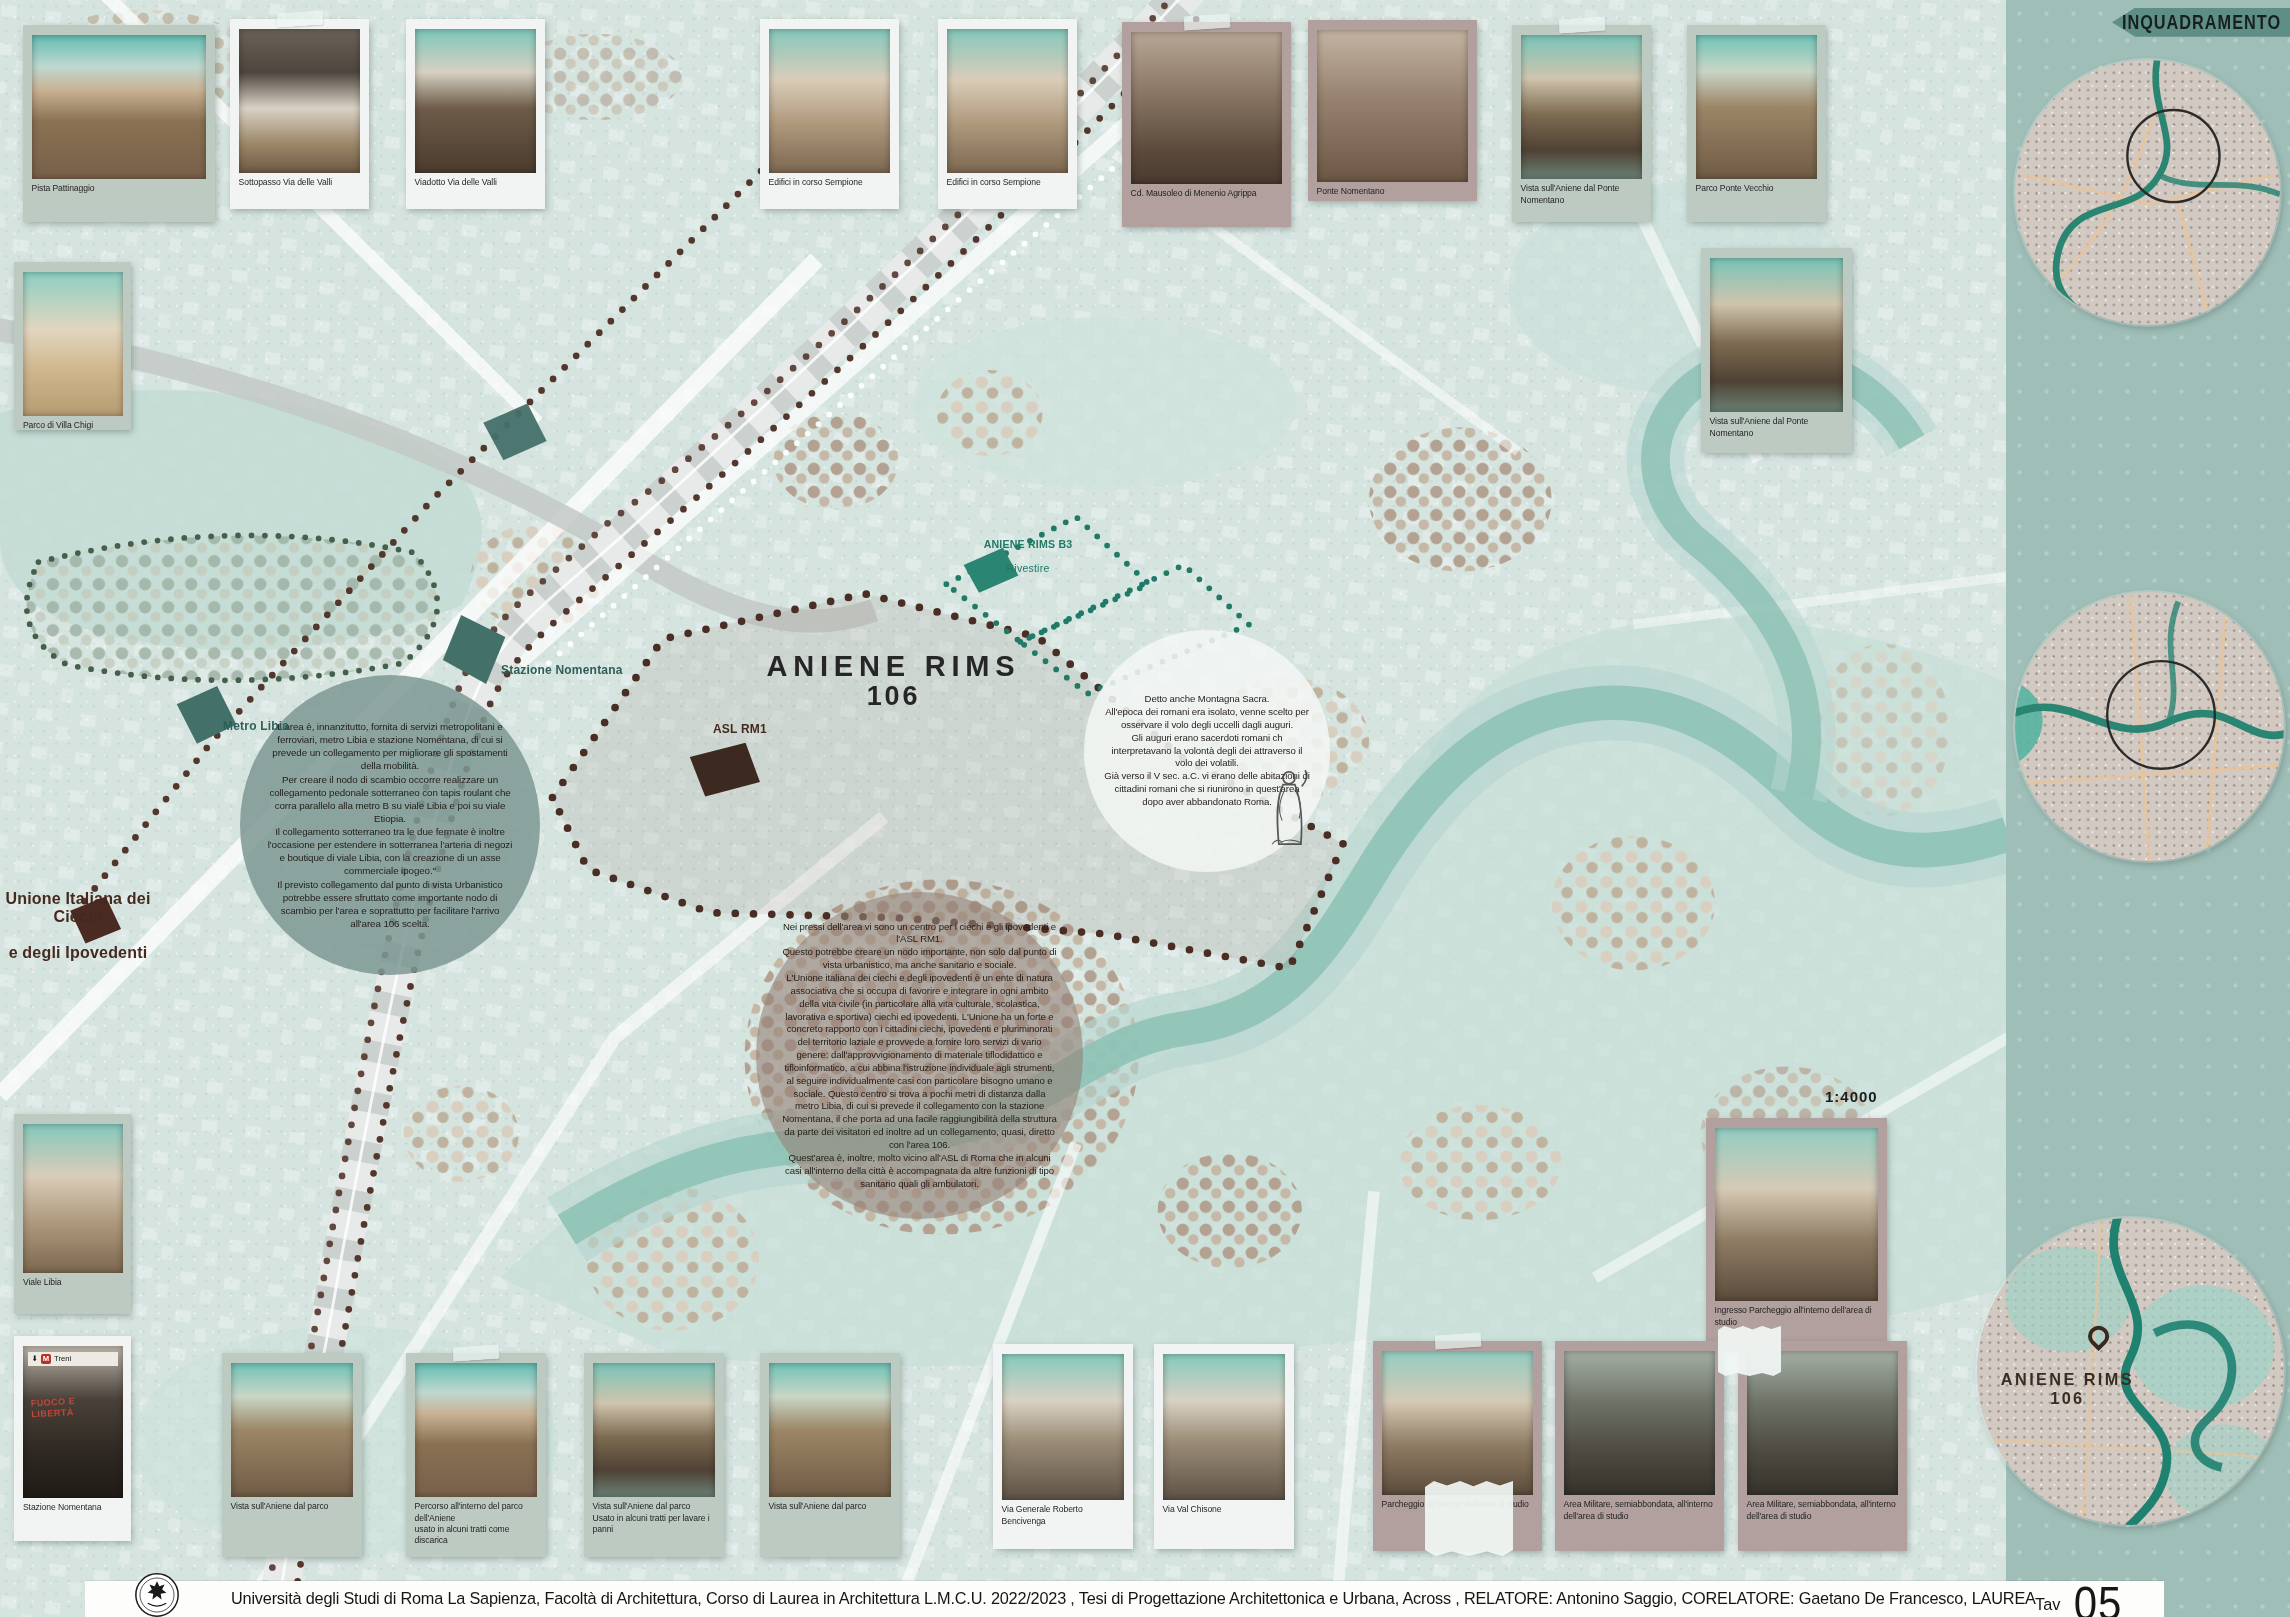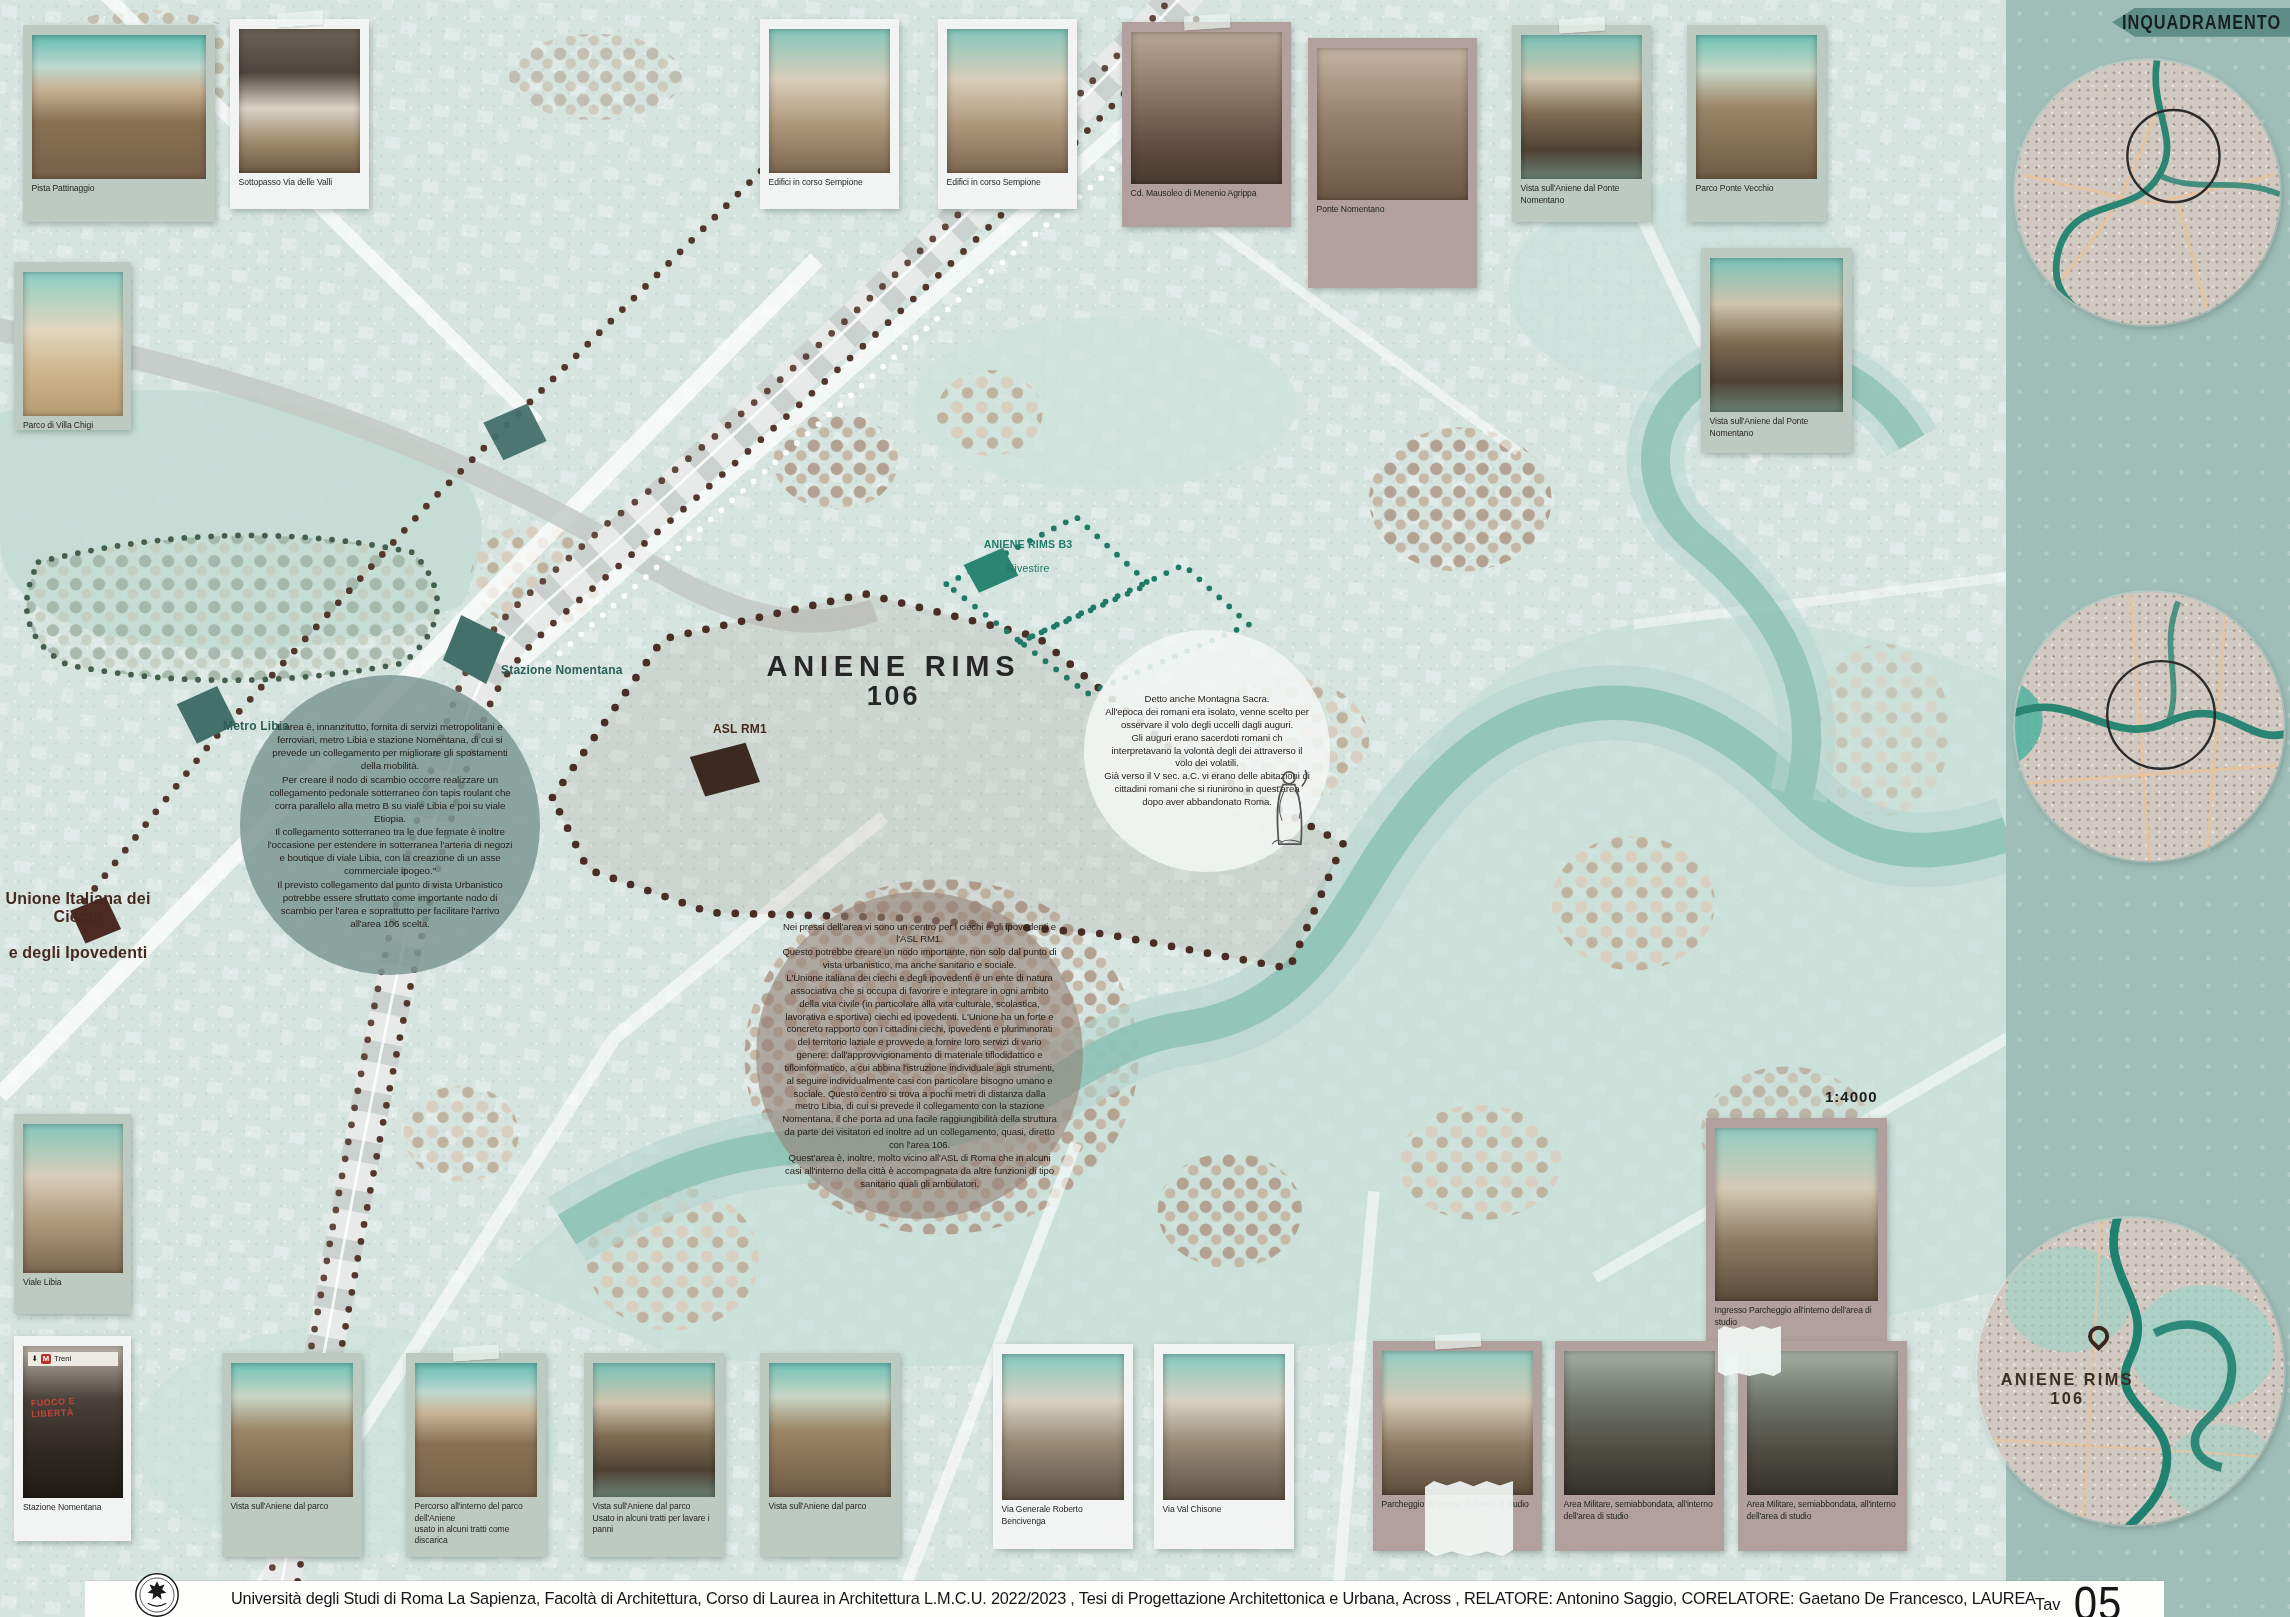--- a/index.html
+++ b/index.html
@@ -290,34 +290,38 @@
 
   <div class="frame green" style="left:23px;top:25px;width:192px;height:197px">
     <div class="ph ph-park" style="height:144px"></div>
     <div class="cap">Pista Pattinaggio</div>
   </div>
   <div class="frame white" style="left:230px;top:19px;width:139px;height:190px">
     <i class="tape"></i>
     <div class="ph ph-underpass" style="height:144px"></div>
     <div class="cap">Sottopasso Via delle Valli</div>
   </div>
+  <div class="frame white" style="left:406px;top:19px;width:139px;height:190px">
+    <div class="ph ph-road" style="height:144px"></div>
+    <div class="cap">Viadotto Via delle Valli</div>
+  </div>
   <div class="frame white" style="left:760px;top:19px;width:139px;height:190px">
     <div class="ph ph-building" style="height:144px"></div>
     <div class="cap">Edifici in corso Sempione</div>
   </div>
   <div class="frame white" style="left:938px;top:19px;width:139px;height:190px">
     <div class="ph ph-building" style="height:144px"></div>
     <div class="cap">Edifici in corso Sempione</div>
   </div>
   <div class="frame mauve" style="left:1122px;top:22px;width:169px;height:205px">
     <i class="tape"></i>
     <div class="ph ph-ruin" style="height:152px"></div>
     <div class="cap">Cd. Mausoleo di Menenio Agrippa</div>
   </div>
-  <div class="frame mauve" style="left:1308px;top:38px;width:169px;height:250px">
+  <div class="frame mauve" style="left:1308px;top:20px;width:169px;height:181px">
     <div class="ph ph-bridge" style="height:152px"></div>
     <div class="cap">Ponte Nomentano</div>
   </div>
   <div class="frame green" style="left:1512px;top:25px;width:139px;height:197px">
     <i class="tape"></i>
     <div class="ph ph-river" style="height:144px"></div>
     <div class="cap">Vista sull'Aniene dal Ponte Nomentano</div>
   </div>
   <div class="frame green" style="left:1687px;top:25px;width:139px;height:197px">
     <div class="ph ph-park2" style="height:144px"></div>

